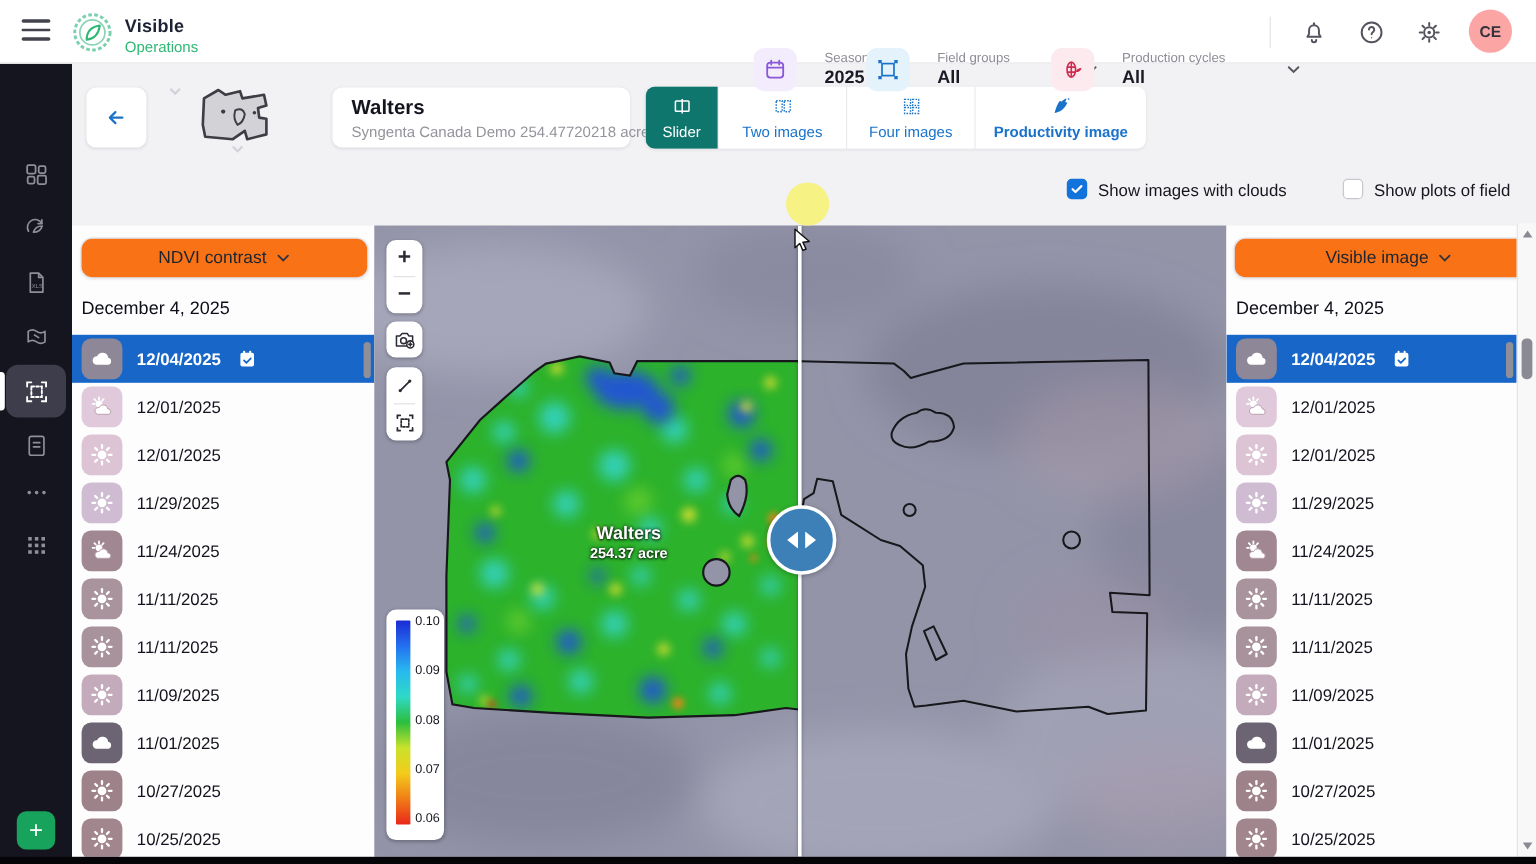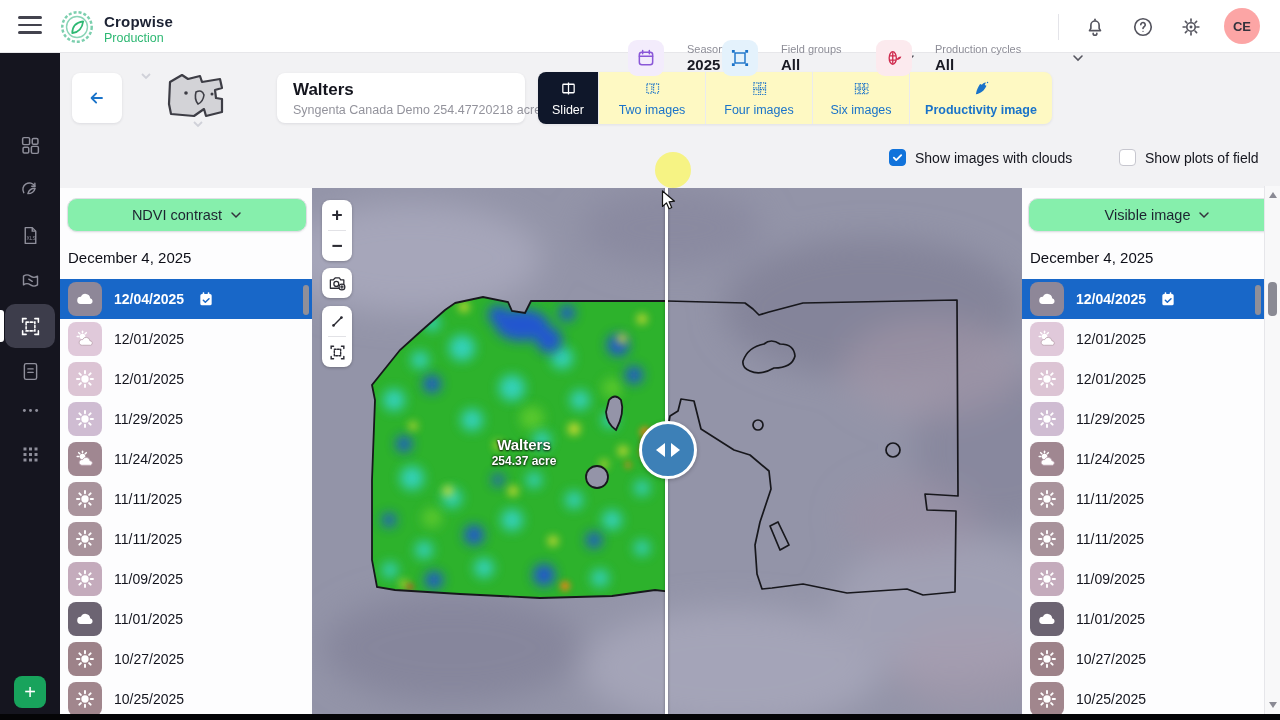--- a/index.html
+++ b/index.html
@@ -36,34 +36,34 @@
   
   .card { background:#fff; border-radius:8px; box-shadow:0 1px 3px rgba(25,25,50,.10); }
   .back-btn { position:absolute; left:72px; top:73px; width:50px; height:50px; display:flex; align-items:center; justify-content:center; cursor:pointer; }
   .field-thumb { position:absolute; left:138px; top:66px; width:126px; height:64px; }
   .ghost-chev { position:absolute; opacity:.28; }
   .info-card { position:absolute; left:277px; top:73px; width:248px; height:50px; padding:7px 0 0 16px; }
   .info-card .ttl { font-size:17px; font-weight:700; color:#14151e; }
   .info-card .sub { font-size:12.5px; color:#93939c; margin-top:3px; white-space:nowrap; }
   .tabs { position:absolute; left:538px; top:72px; height:52px; display:flex; gap:1px; background:#ebebee;
     border-radius:8px; overflow:hidden; box-shadow:0 1px 3px rgba(25,25,50,.08); }
-  .tab { background:#fef9c3; display:flex; flex-direction:column; align-items:center; justify-content:center; gap:3px;
+  .tab { background:#ffffff; display:flex; flex-direction:column; align-items:center; justify-content:center; gap:3px;
     font-size:12.5px; color:#1a73c9; cursor:pointer; padding:0 10px; }
   .tab svg { width:17px; height:17px; }
-  .tab.active { background:#0f172a; color:#ffffff; }
+  .tab.active { background:#0f766e; color:#ffffff; }
 
   
   .opt { position:absolute; top:149px; display:flex; align-items:center; gap:9px; cursor:pointer; }
   .cbx { width:17px; height:17px; border-radius:4px; background:#fff; border:1.5px solid #c7c7cf; display:flex; align-items:center; justify-content:center; }
   .cbx.checked { background:#1173db; border-color:#1173db; }
   .opt span { font-size:14px; color:#15161e; }
 
   
   .panel { position:absolute; top:188px; height:526px; background:#fdfdfe; overflow:hidden; }
-  .drop { position:absolute; top:10px; height:34px; background:#86efac; border:1px solid #e0e0e6; border-radius:10px;
+  .drop { position:absolute; top:10px; height:34px; background:#f97316; border:1px solid #e0e0e6; border-radius:10px;
     box-shadow:0 1px 2px rgba(20,20,40,.06); display:flex; align-items:center; justify-content:center; gap:8px;
     font-size:14.5px; color:#1d2430; cursor:pointer; }
   .date-head { position:absolute; top:61px; font-size:15px; font-weight:400; color:#0e0f18; }
   .rows { position:absolute; top:91px; left:0; right:0; }
   .date-row { height:40px; display:flex; align-items:center; padding-left:8px; gap:12px; cursor:pointer; background:transparent; }
   .date-row.selected { background:#1867c8; }
   .thumb { width:34px; height:34px; border-radius:8px; display:flex; align-items:center; justify-content:center; flex:0 0 auto; }
   .thumb svg { width:20px; height:20px; }
   .date-label { font-size:14px; color:#13141d; }
   .date-row.selected .date-label { color:#fff; font-weight:600; }
@@ -122,22 +122,22 @@
     </div>
   <div class="logo">
     <span>
       <svg width="38" height="38" viewBox="0 0 40 40">
         <circle cx="20" cy="20" r="15.5" fill="none" stroke="#7ccfae" stroke-width="2.6" stroke-dasharray="3.2 2.1"></circle>
         <circle cx="20" cy="20" r="11" fill="none" stroke="#8ad4b6" stroke-width="1.5"></circle>
         <path d="M15 26.5c0-7.5 4.5-11.5 11.5-12.5-1 7.5-4.5 11.5-11.5 12.5z" fill="none" stroke="#2eb873" stroke-width="1.8" stroke-linejoin="round"></path>
       </svg>
     </span>
     <span class="brand-text">
-      <b>Cropwise</b>
-      <i>Production</i>
+      <b>Visible</b>
+      <i>Operations</i>
     </span>
   </div>
 
   <div class="chip" style="left:628px;">
     <span class="ibox" style="background:#f3ecfc;">
       <svg width="20" height="20" viewBox="0 0 24 24" fill="none" stroke="#8a57d8" stroke-width="1.8" stroke-linecap="round">
         <rect x="4" y="5" width="16" height="15" rx="3"></rect>
           <path d="M8 3v4M16 3v4M4 10h16"></path>
       </svg>
     </span>
@@ -316,31 +316,20 @@
       <span>Two images</span>
     </div>
     <div class="tab" style="width: 106px;">
       <span><svg viewBox="0 0 24 24" fill="none" stroke="#1a73c9" stroke-width="1.7" stroke-dasharray="1.8 1.6">
           <rect x="4" y="4" width="7" height="7"></rect>
           <rect x="13.5" y="4" width="7" height="7"></rect>
           <rect x="4" y="13.5" width="7" height="7"></rect>
           <rect x="13.5" y="13.5" width="7" height="7"></rect>
         </svg></span>
       <span>Four images</span>
-    </div>
-    <div class="tab" style="width: 96px;">
-      <span><svg viewBox="0 0 24 24" fill="none" stroke="#1a73c9" stroke-width="1.6" stroke-dasharray="1.6 1.4">
-          <rect x="3.4" y="5" width="5" height="6.2"></rect>
-          <rect x="9.8" y="5" width="5" height="6.2"></rect>
-          <rect x="16.2" y="5" width="5" height="6.2"></rect>
-          <rect x="3.4" y="13" width="5" height="6.2"></rect>
-          <rect x="9.8" y="13" width="5" height="6.2"></rect>
-          <rect x="16.2" y="13" width="5" height="6.2"></rect>
-        </svg></span>
-      <span>Six images</span>
     </div>
     <div class="tab" style="width: 142px; font-weight: bold;">
       <span><svg viewBox="0 0 24 24">
           <path d="M4 20c7-1 12-5 15-12l-2.5-.8c.8-1.4 1.3-2.7 1.5-4.2-2.6.6-4.3 1.8-5.5 3.6l-2.5-.8C7.5 9 5.5 13.5 4 20z" fill="#1a73c9"></path>
           <circle cx="20.5" cy="3.5" r="1" fill="#1a73c9"></circle>
         </svg></span>
       <span>Productivity image</span>
     </div>
   </div>
 
@@ -717,20 +706,30 @@
     </div>
     <div class="msep"></div>
     <div class="mbtn">
       <svg viewBox="0 0 24 24" fill="none" stroke="#2b2b33" stroke-width="1.8" stroke-linecap="round">
         <path d="M4 7V4h3M17 4h3v3M20 17v3h-3M7 20H4v-3"></path>
           <rect x="8" y="8" width="8" height="8" stroke-dasharray="2.2 1.8"></rect>
       </svg>
     </div>
   </div>
 
+  <div class="legend">
+    <div class="lgrad" id="legend-grad" style="background: linear-gradient(rgb(27, 42, 212), rgb(36, 112, 239), rgb(40, 185, 239), rgb(47, 217, 198), rgb(44, 190, 62), rgb(201, 226, 43), rgb(243, 203, 28), rgb(240, 125, 23), rgb(232, 40, 27));"></div>
+    <div id="legend-ticks">
+        <span class="ltick" style="top: 4px;">0.10</span>
+        <span class="ltick" style="top: 45px;">0.09</span>
+        <span class="ltick" style="top: 86px;">0.08</span>
+        <span class="ltick" style="top: 127px;">0.07</span>
+        <span class="ltick" style="top: 168px;">0.06</span>
+      </div>
+  </div>
 </div>
 
 <div class="panel" style="left:1022px; width:242px;">
   <div class="drop" style="left:6px; width:259px;">
     <span>Visible image</span>
     <svg class="chev" viewBox="0 0 12 12">
         <path d="M2 4l4 4 4-4" fill="none" stroke="#33333d" stroke-width="1.5" stroke-linecap="round"></path>
       </svg>
   </div>
   <div class="date-head" style="left:8px;">December 4, 2025</div>

